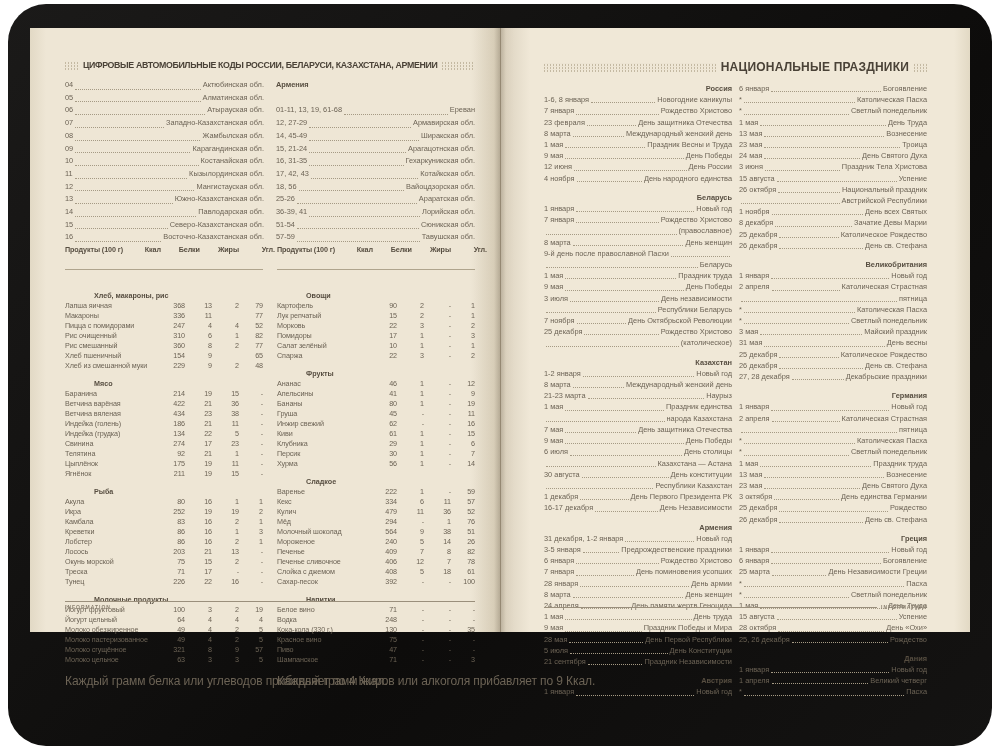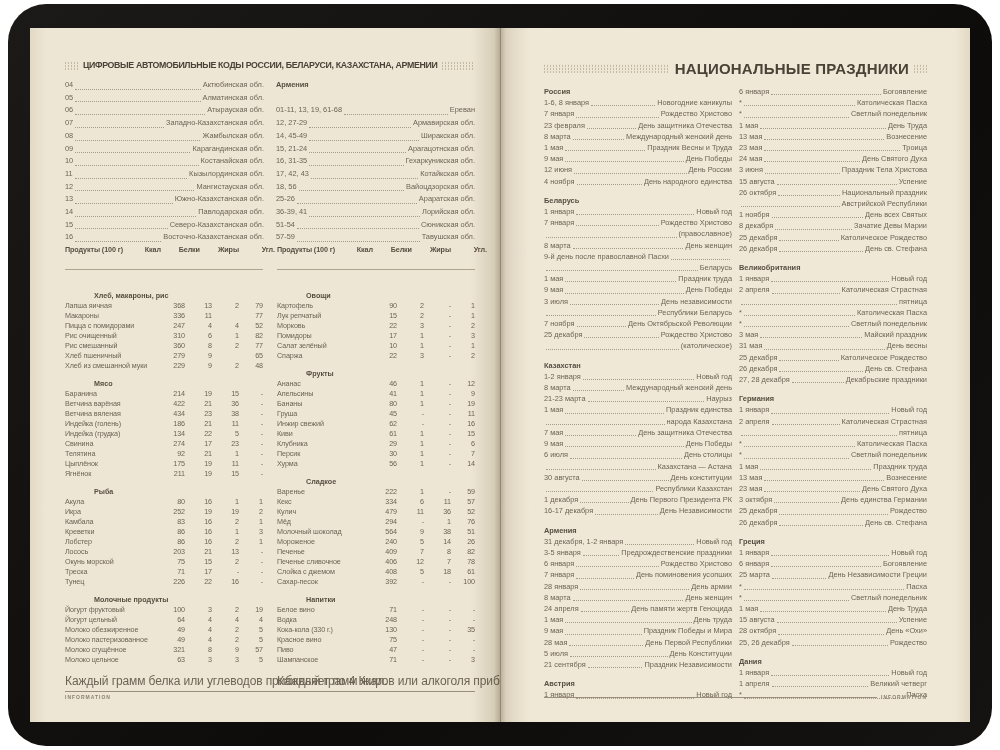--- a/index.html
+++ b/index.html
@@ -1,37 +1,37 @@
 <!DOCTYPE html>
 <html><head>
 <meta charset="utf-8">
 <style>
   html,body{margin:0;padding:0;}
   body{width:1000px;height:750px;position:relative;overflow:hidden;background:#ffffff;
        font-family:"Liberation Sans",sans-serif;}
   .cover{position:absolute;left:8px;top:4px;width:984px;height:742px;border-radius:38px;
          background:linear-gradient(135deg,#1b1a19 0%,#0d0c0b 60%,#141312 100%);}
-  .spread{position:absolute;left:30px;top:28px;width:940px;height:694px;display:flex;
+  .spread{position:absolute;left:30px;top:28px;width:940px;height:604px;display:flex;
           background:#EDE5D4;box-shadow:inset 0 0 14px rgba(90,70,40,.25);}
   .page{width:470px;height:100%;position:relative;box-sizing:border-box;}
   .page.left {padding:32px 25px 0 35px;
      background:linear-gradient(90deg,#e2d9c5 0,#EEE6D5 16px,#EEE6D5 calc(100% - 26px),#e7dec9 100%);}
   .page.right{padding:32px 43px 0 44px;
      background:linear-gradient(90deg,#e9e0cd 0,#F0E8D7 14px,#F0E8D7 calc(100% - 16px),#e2d9c4 100%);}
   .gutter{position:absolute;left:440px;top:0;width:60px;height:100%;pointer-events:none;
      background:linear-gradient(90deg,rgba(60,45,20,0) 0%,rgba(90,70,40,.12) 40%,rgba(55,40,18,.28) 50%,rgba(90,70,40,.12) 60%,rgba(60,45,20,0) 100%);}
   .gutter::after{content:"";position:absolute;left:50%;top:0;bottom:0;width:1px;background:rgba(80,62,38,.35);}
 
   
   .sec-header{display:flex;gap:5px;align-items:center;margin-bottom:9px;color:#4A4237;font-weight:700;}
   .sec-header.mt{margin-top:11px;}
   .sec-title{white-space:nowrap;}
   .t1{font-size:8.8px;letter-spacing:-.35px;}
   .t2{font-size:10px;letter-spacing:-.1px;}
-  .t3{font-size:15px;letter-spacing:.2px;}
+  .t3{font-size:12px;letter-spacing:.2px;}
   .hatch{height:9px;align-self:center;
     background-image:repeating-linear-gradient(0deg,transparent 0 2px,#EDE5D4 2px 3px),
                      repeating-linear-gradient(90deg,#C4B9A2 0 1px,transparent 1px 3px);}
   .hatch.sm{width:13px;flex:0 0 13px;}
   .hatch.fl{flex:1 1 10px;min-width:8px;}
 
   
   .lrow{display:flex;align-items:flex-end;color:#6C6355;font-size:7.4px;white-space:nowrap;}
   .lrow .dots{flex:1;min-width:6px;border-bottom:1px dotted #A59A84;margin:0 2px 2px;}
   .lrow .lleft{flex:0 0 auto;}
@@ -53,21 +53,21 @@
   .nut-head{font-weight:700;color:#574E41;line-height:11px;padding-bottom:14px;
             border-bottom:1px solid #AFA48D;margin-bottom:21px;gap:12px;}
   .nut-section{margin-top:8px;}
   .nut-sec-title{font-weight:700;color:#574E41;font-size:7.2px;line-height:10px;white-space:nowrap;margin-left:29px;}
   .nut-note{margin-top:9px;font-size:12px;color:#6C6355;letter-spacing:-.1px;white-space:nowrap;}
 
   
   .hol-cols{display:flex;gap:7px;}
   .hol-col{flex:1;min-width:0;}
   .hol-col .lrow{line-height:11.2px;}
-  .country{margin-top:8px;}
+  .country{margin-top:8px;text-align:right;}
   .hol-col > div:first-of-type{margin-top:0;}
   .country-name{font-weight:700;color:#574E41;font-size:7.4px;line-height:11.2px;}
   .country-name:empty{display:none;}
 
   
   .page-footer{position:absolute;bottom:22px;left:35px;right:25px;}
   .page.right .page-footer{left:44px;right:43px;}
   .f-line{border-top:1px solid #9A8F7C;}
   .f-label{font-size:5px;letter-spacing:1px;color:#8B8171;font-weight:700;}
   .f-row{display:flex;align-items:center;}
@@ -294,21 +294,21 @@
                   <div class="nut-row">
                     <span>Рис смешанный</span>
                     <span class="num">360</span>
                     <span class="num">8</span>
                     <span class="num">2</span>
                     <span class="num">77</span>
                   </div>
 
                   <div class="nut-row">
                     <span>Хлеб пшеничный</span>
-                    <span class="num">279</span>
+                    <span class="num">154</span>
                     <span class="num">9</span>
                     <span class="num"></span>
                     <span class="num">65</span>
                   </div>
 
                   <div class="nut-row">
                     <span>Хлеб из смешанной муки</span>
                     <span class="num">229</span>
                     <span class="num">9</span>
                     <span class="num">2</span>

